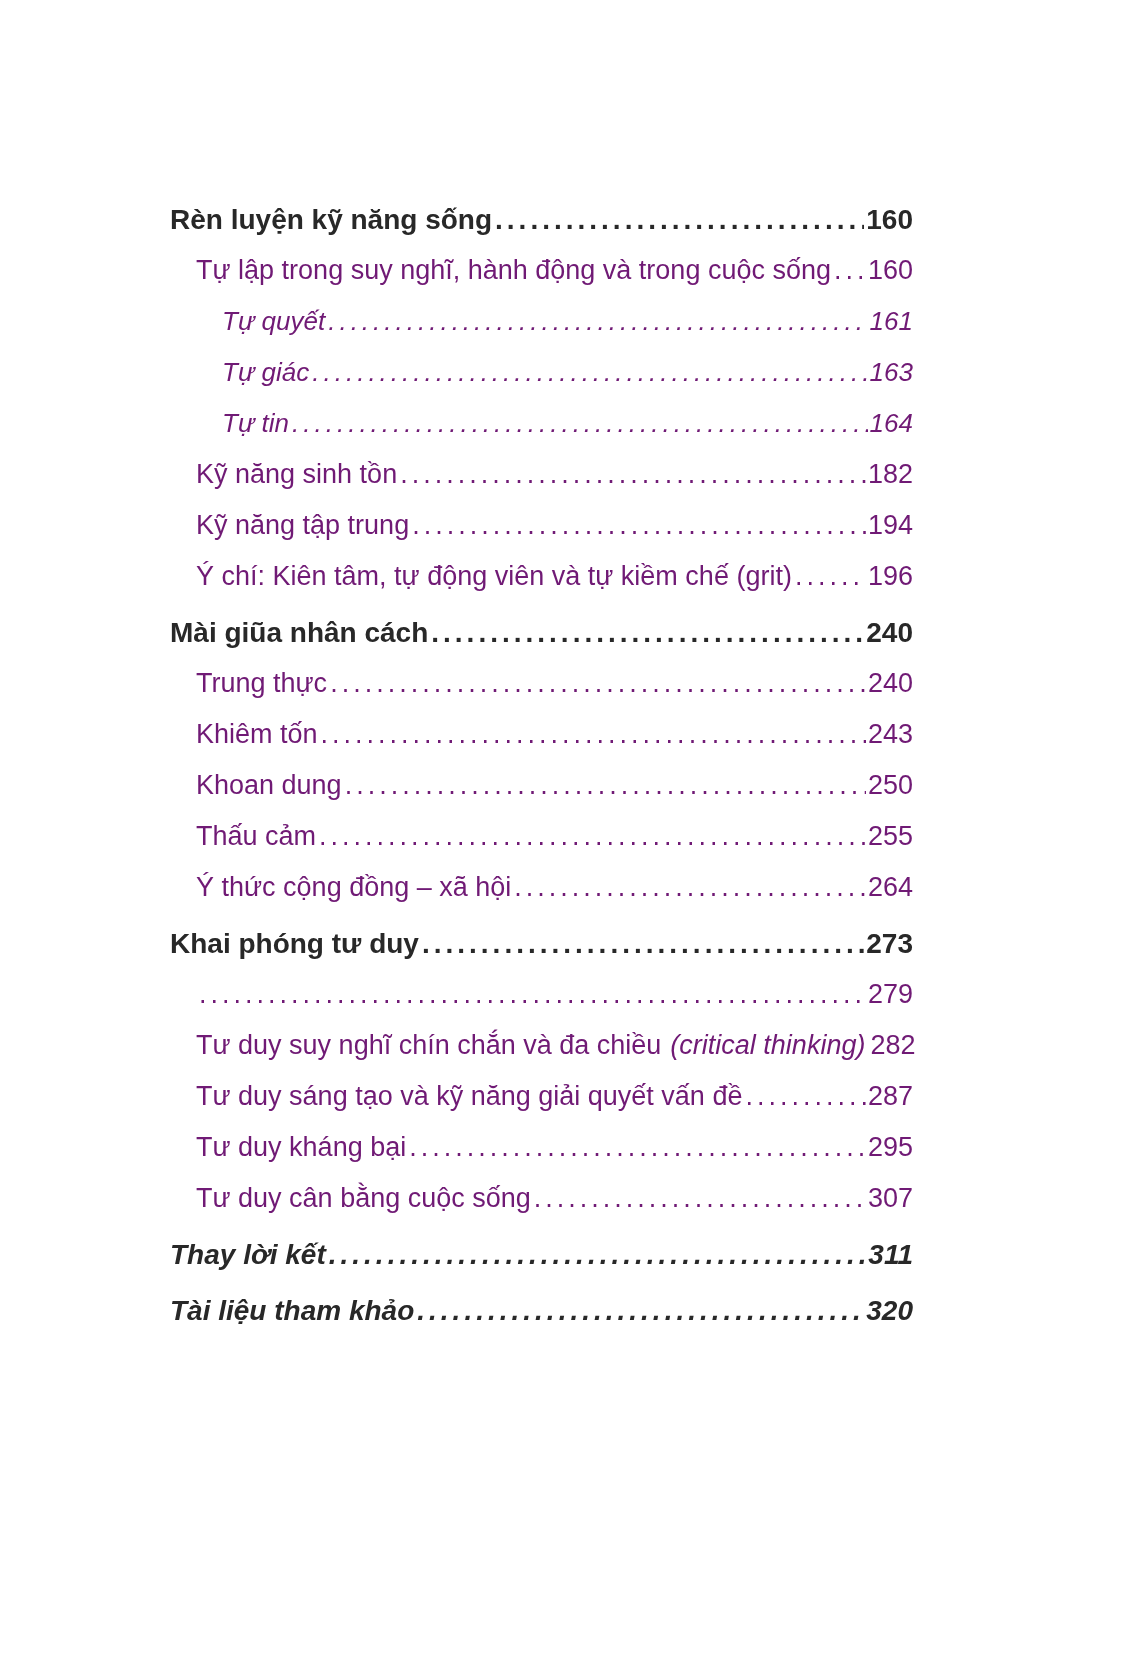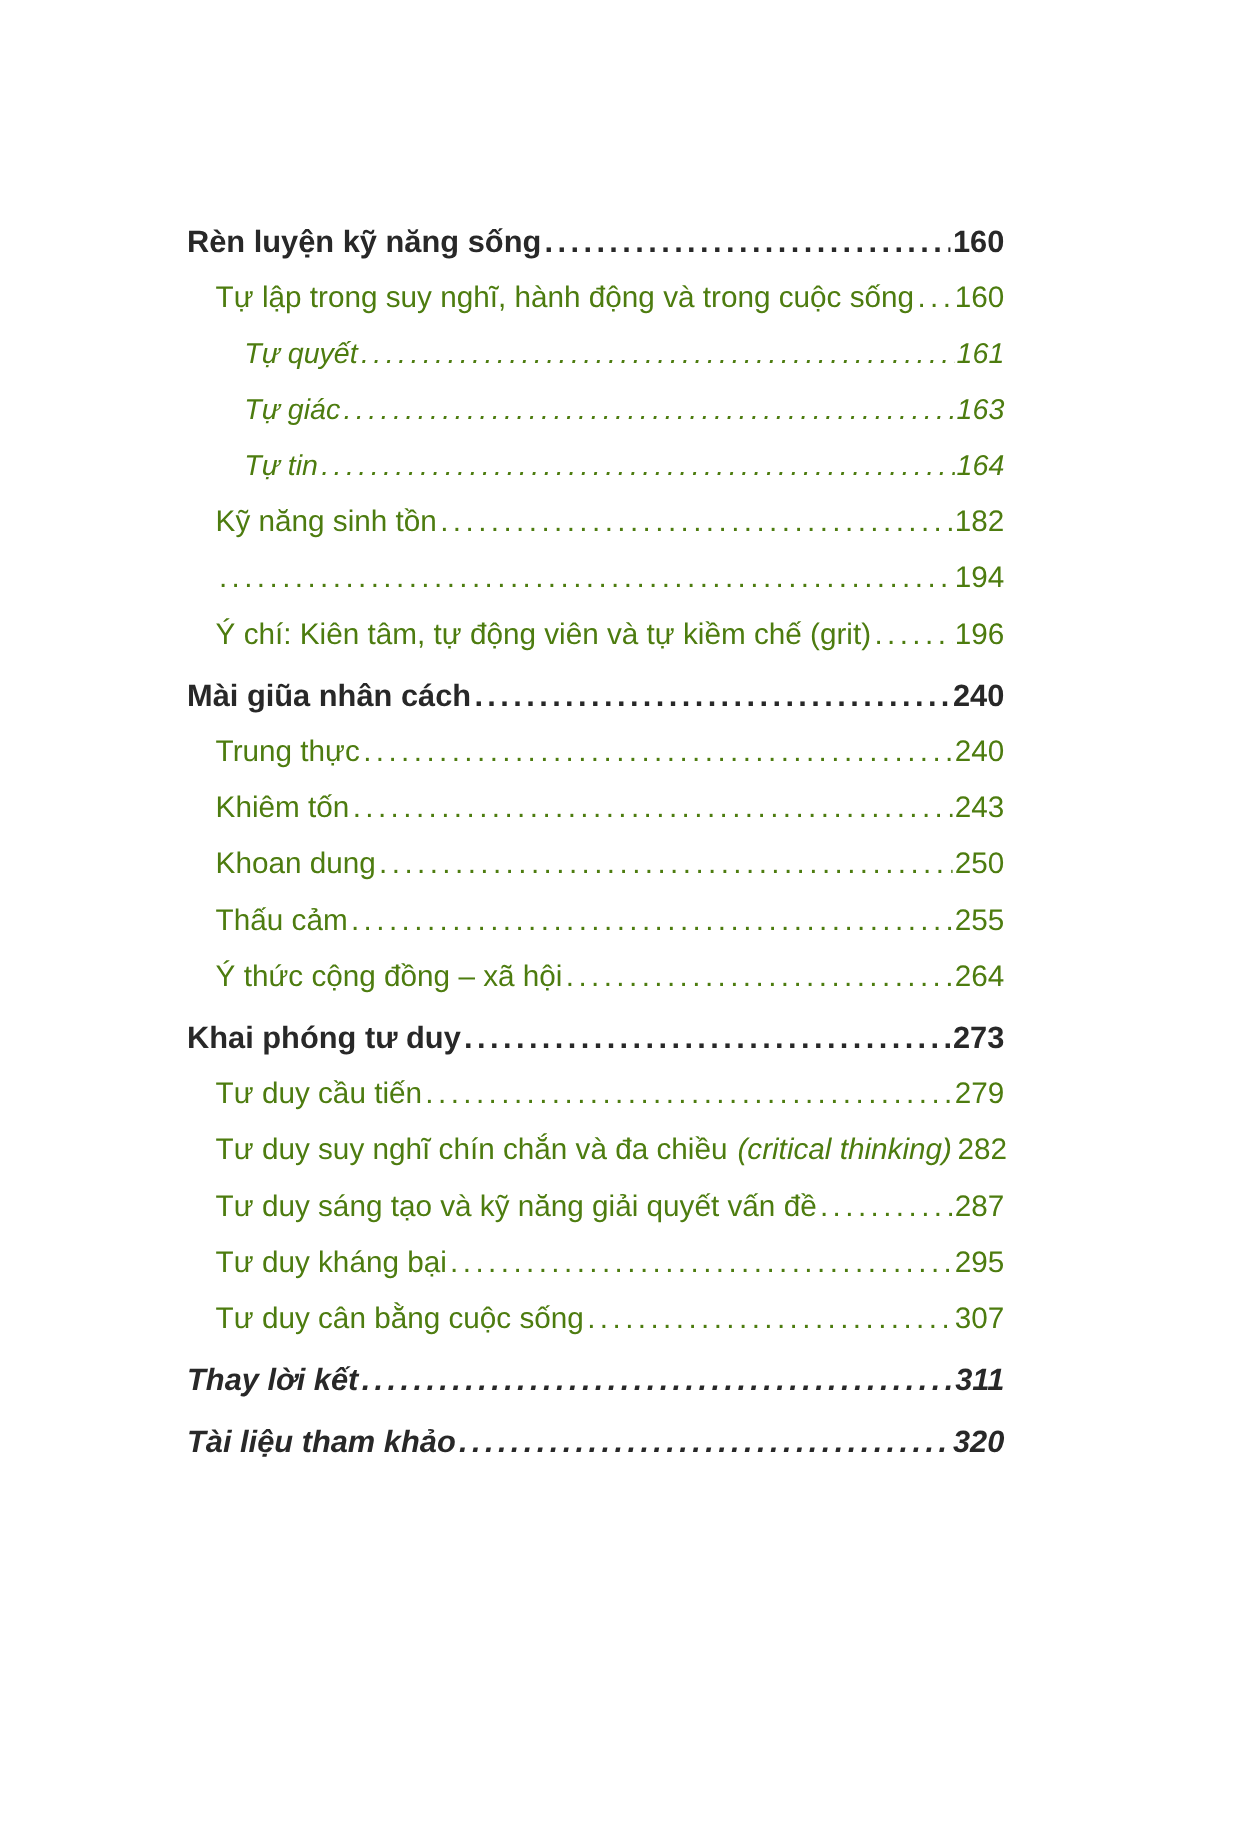--- a/index.html
+++ b/index.html
@@ -14,21 +14,21 @@
     box-sizing: border-box;
     width: 1125px;
     padding: 194px 212px 0 170px;
   }
   .row {
     display: flex;
     align-items: baseline;
     height: 51px;
     line-height: 51px;
     font-size: 27px;
-    color: #4d7c0f;
+    color: #701a75;
     white-space: nowrap;
   }
   .row.lvl1 { font-size: 28px; }
   .row.lvl1 + .row.lvl1, .row:not(.lvl1) + .row.lvl1 { margin-top: 5px; }
   .row.lvl2 { padding-left: 26px; }
   .row.lvl3 { padding-left: 52px; font-size: 26px; }
   .row.bold { font-weight: bold; color: #282828; }
   .row.italic { font-style: italic; justify-content: center; }
   .row.spacer { margin-top: 49px; }
   .label { flex: none; }
@@ -72,20 +72,21 @@
       <span class="label">Tự tin</span>
       <span class="leader"></span>
       <span class="page">164</span>
     </div>
     <div class="row lvl2">
       <span class="label">Kỹ năng sinh tồn</span>
       <span class="leader"></span>
       <span class="page">182</span>
     </div>
     <div class="row lvl2">
+      <span class="label">Kỹ năng tập trung</span>
       <span class="leader"></span>
       <span class="page">194</span>
     </div>
     <div class="row lvl2">
       <span class="label">Ý chí: Kiên tâm, tự động viên và tự kiềm chế (grit)</span>
       <span class="leader"></span>
       <span class="page">196</span>
     </div>
     <div class="row lvl1 bold">
       <span class="label">Mài giũa nhân cách</span>
@@ -116,21 +117,20 @@
       <span class="label">Ý thức cộng đồng – xã hội</span>
       <span class="leader"></span>
       <span class="page">264</span>
     </div>
     <div class="row lvl1 bold">
       <span class="label">Khai phóng tư duy</span>
       <span class="leader"></span>
       <span class="page">273</span>
     </div>
     <div class="row lvl2">
-      <span class="label">Tư duy cầu tiến</span>
       <span class="leader"></span>
       <span class="page">279</span>
     </div>
     <div class="row lvl2">
       <span class="label">Tư duy suy nghĩ chín chắn và đa chiều</span>
       <em class="suffix">(critical thinking)</em>
       <span class="leader"></span>
       <span class="page">282</span>
     </div>
     <div class="row lvl2">

